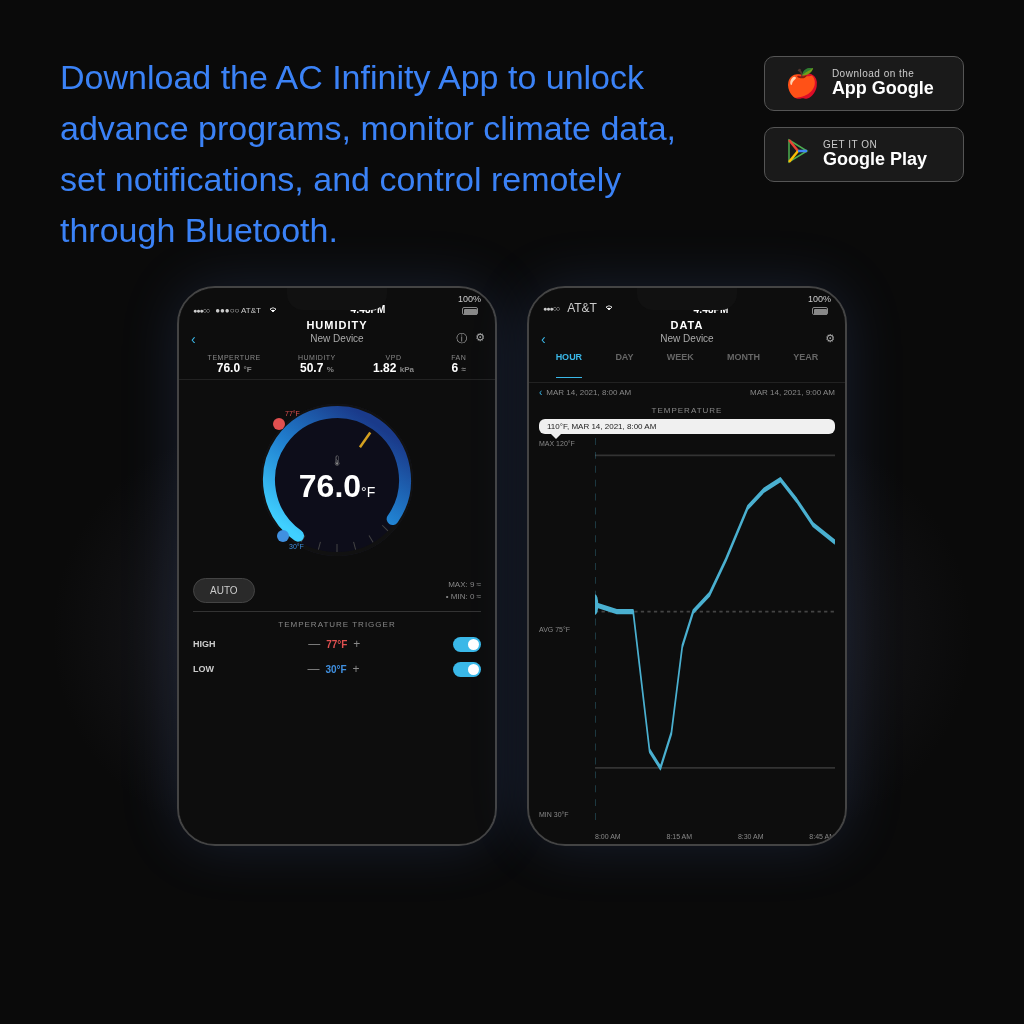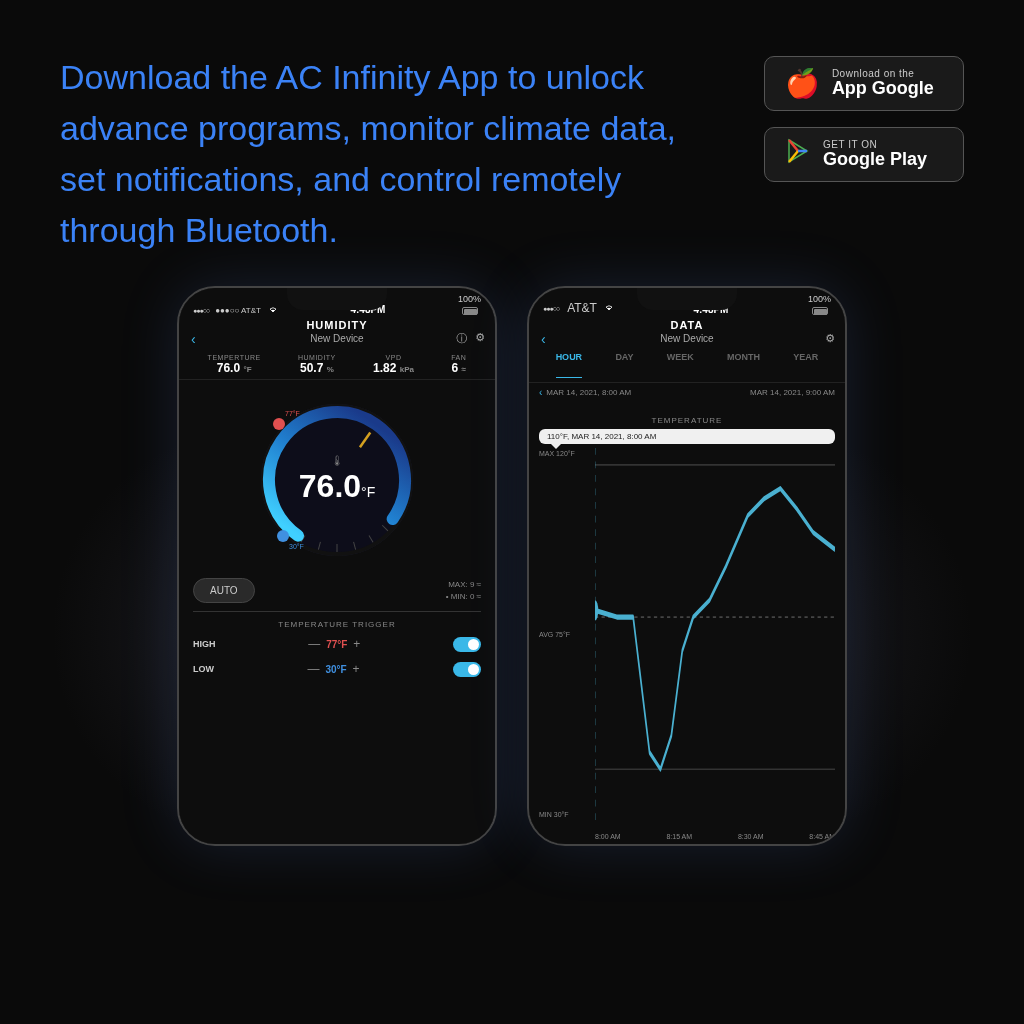--- a/index.html
+++ b/index.html
@@ -372,21 +372,20 @@
       flex-shrink: 0;
     }
     .date-range-left { display: flex; align-items: center; gap: 4px; }
     .chevron-left { color: #3ab8e8; font-size: 10px; }
 
     .chart-area {
       flex: 1;
       padding: 4px 10px;
       display: flex;
       flex-direction: column;
-      margin-top: 10px;
     }
 
     .chart-title {
       font-size: 8px;
       color: #888;
       text-align: center;
       letter-spacing: 1px;
       margin-bottom: 4px;
     }
 

